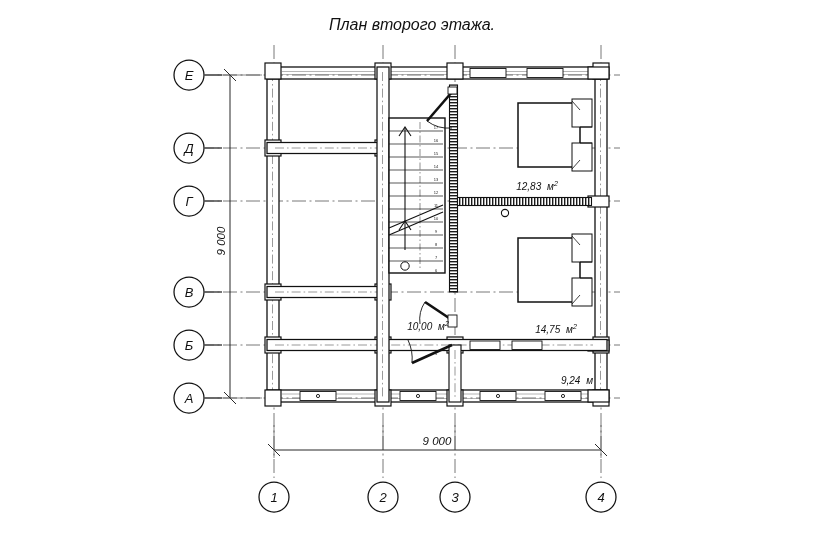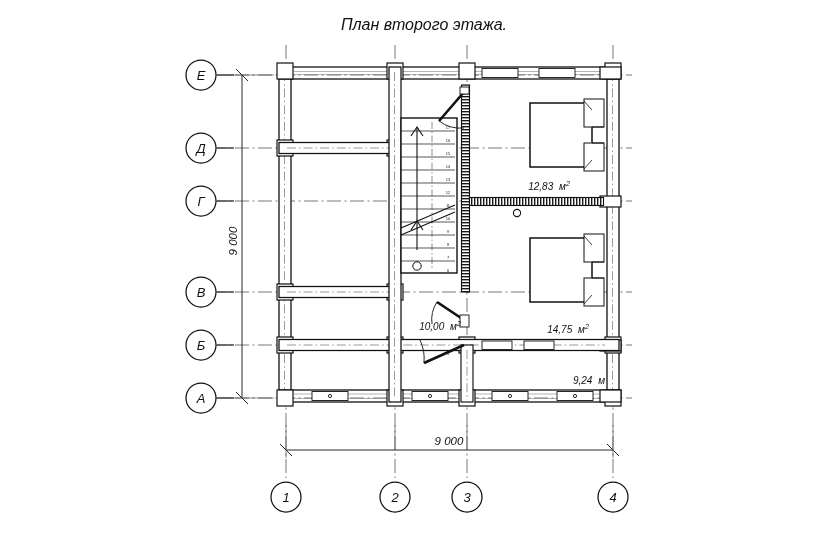--- a/index.html
+++ b/index.html
@@ -9,21 +9,21 @@
   }
   body {
     width: 825px;
     height: 550px;
     font-family: "Liberation Sans", sans-serif;
     overflow: hidden;
     position: relative;
   }
   #drawing-root {
     position: absolute;
-    left: 12px;
+    left: 0;
     top: 0;
     width: 688px;
     height: 550px;
   }
   svg#plan {
     display: block;
     width: 825px;
     height: 550px;
     background: #ffffff;
   }

